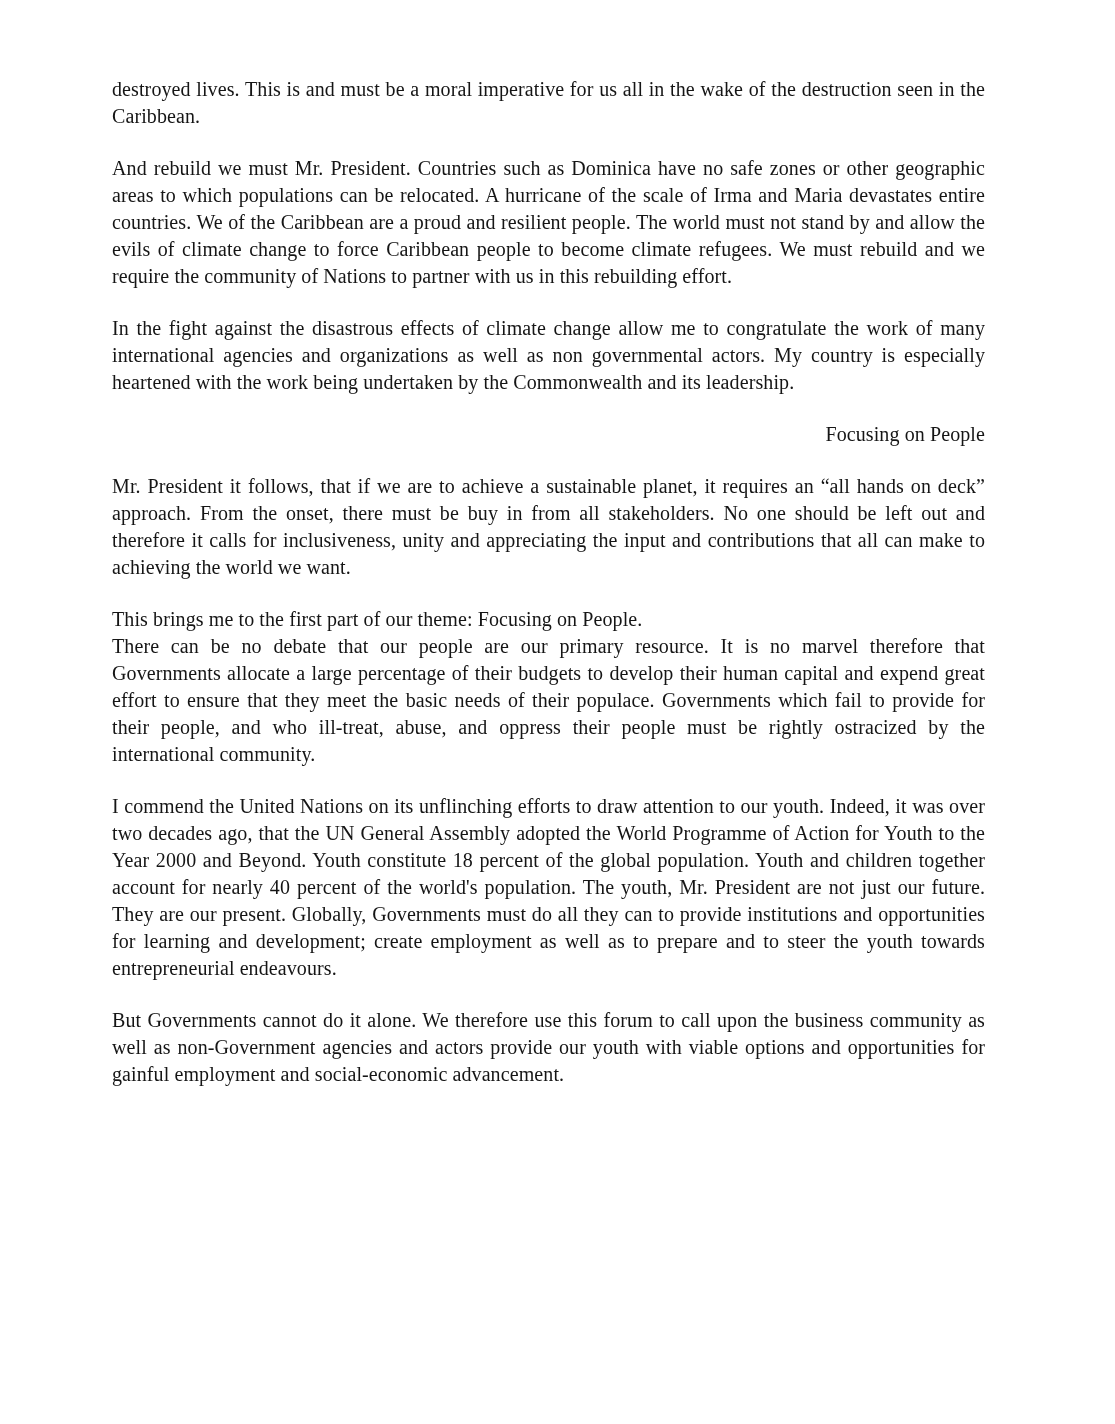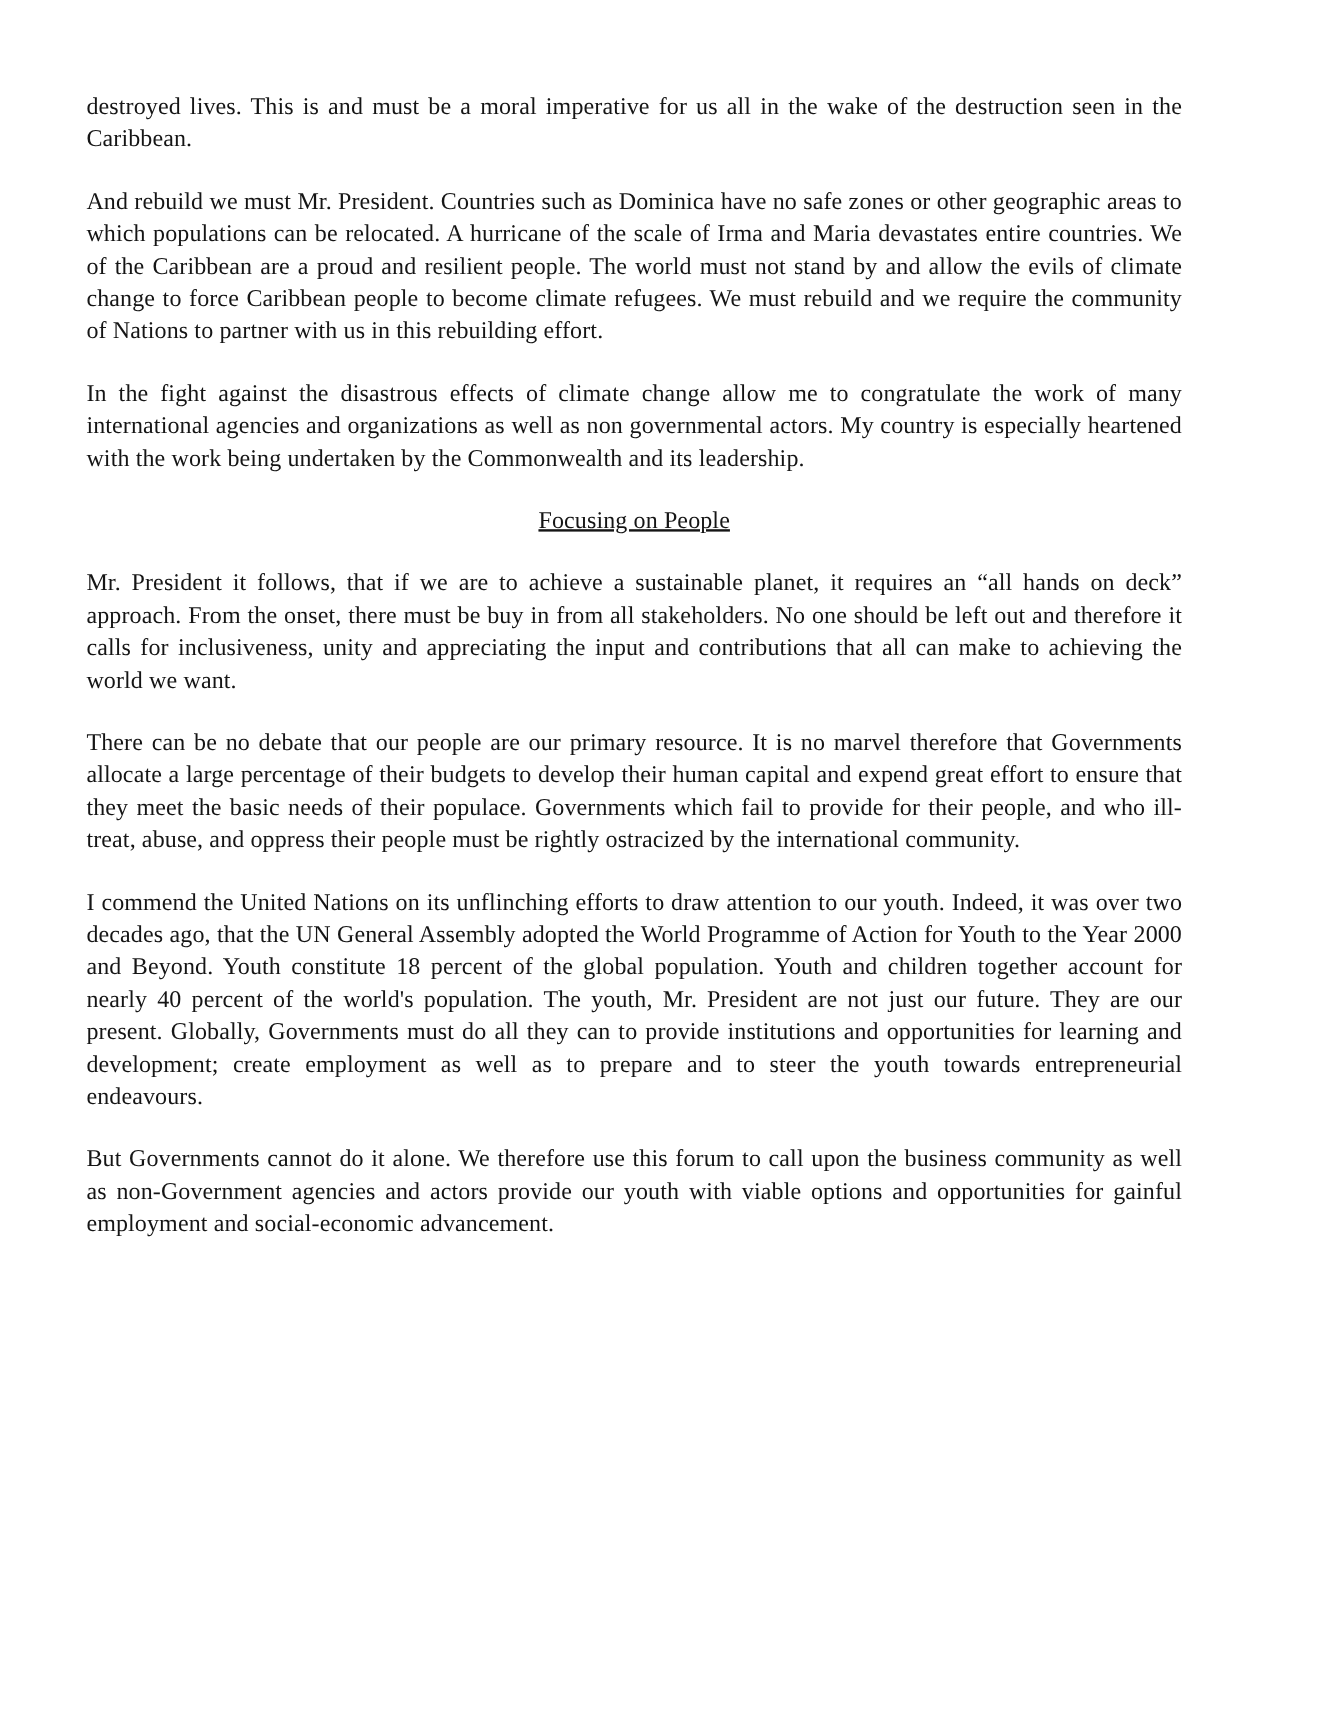--- a/index.html
+++ b/index.html
@@ -16,42 +16,42 @@
     color: #151515;
   }
   .doc-page {
     position: absolute;
     top: 0;
     left: 0;
     width: 1115px;
     height: 1008px;
     background: #ffffff;
     box-sizing: border-box;
-    padding: 76px 130px 0 72px;
+    padding: 76px 130px 0 112px;
   }
   .para {
     margin: 0 0 25px 0;
     font-size: 20px;
     line-height: 27px;
     text-align: justify;
     letter-spacing: 0.1px;
   }
   .para.heading {
-    text-align: center;
-    text-decoration: underline;
+    text-align: right;
   }
   .para.mb0 {
     margin-bottom: 0;
   }
 </style>
 </head>
 <body>
 
 <div class="doc-page">
   <p class="para">destroyed lives. This is and must be a moral imperative for us all in the wake of the destruction seen in the Caribbean.</p>
   <p class="para">And rebuild we must Mr. President. Countries such as Dominica have no safe zones or other geographic areas to which populations can be relocated. A hurricane of the scale of Irma and Maria devastates entire countries. We of the Caribbean are a proud and resilient people. The world must not stand by and allow the evils of climate change to force Caribbean people to become climate refugees. We must rebuild and we require the community of Nations to partner with us in this rebuilding effort.</p>
   <p class="para">In the fight against the disastrous effects of climate change allow me to congratulate the work of many international agencies and organizations as well as non governmental actors. My country is especially heartened with the work being undertaken by the Commonwealth and its leadership.</p>
   <p class="para heading">Focusing on People</p>
   <p class="para">Mr. President it follows, that if we are to achieve a sustainable planet, it requires an “all hands on deck” approach.  From the onset, there must be buy in from all stakeholders.  No one should be left out and therefore it calls for inclusiveness, unity and appreciating the input and contributions that all can make to achieving the world we want.</p>
+  <p class="para mb0">This brings me to the first part of our theme:  Focusing on People.</p>
   <p class="para">There can be no debate that our people are our primary resource.  It is no marvel therefore that Governments allocate a large percentage of their budgets to develop their human capital and expend great effort to ensure that they meet the basic needs of their populace.  Governments which fail to provide for their people, and who ill-treat, abuse, and oppress their people must be rightly ostracized by the international community.</p>
   <p class="para">I commend the United Nations on its unflinching efforts to draw attention to our youth.  Indeed, it was over two decades ago, that the UN General Assembly adopted the World Programme of Action for Youth to the Year 2000 and Beyond.  Youth constitute 18 percent of the global population. Youth and children together account for nearly 40 percent of the world's population. The youth, Mr. President are not just our future. They are our present.  Globally, Governments must do all they can to provide institutions and opportunities for learning and development; create employment as well as to prepare and to steer the youth towards entrepreneurial endeavours.</p>
   <p class="para">But Governments cannot do it alone.  We therefore use this forum to call upon the business community as well as non-Government agencies and actors provide our youth with viable options and opportunities for gainful employment and social-economic advancement.</p>
 </div>
 
 </body></html>

